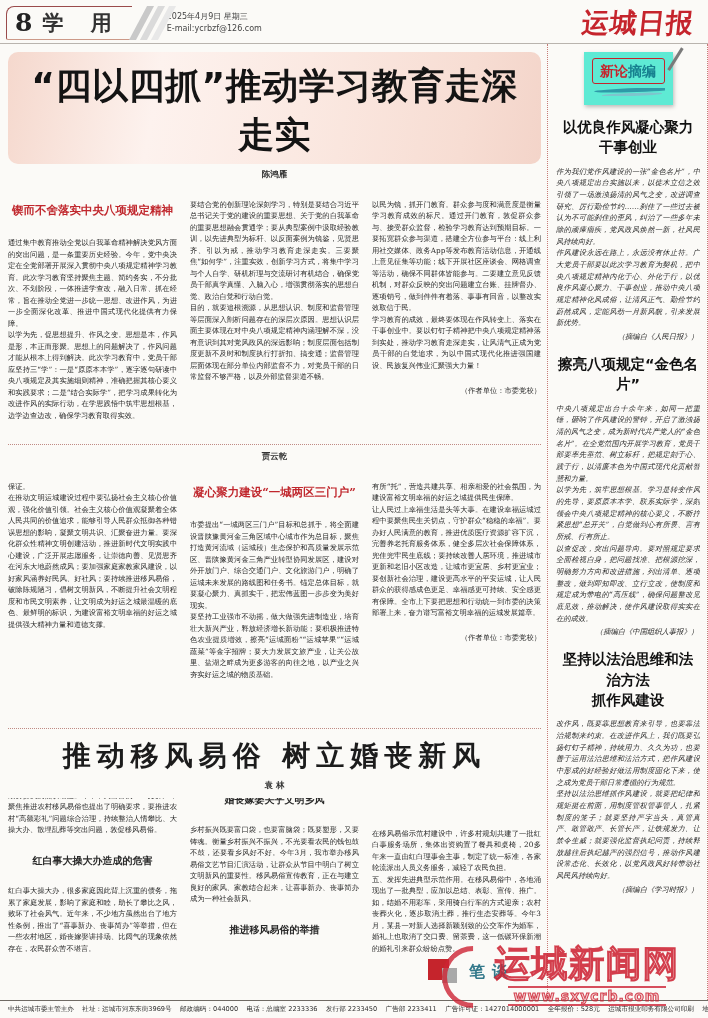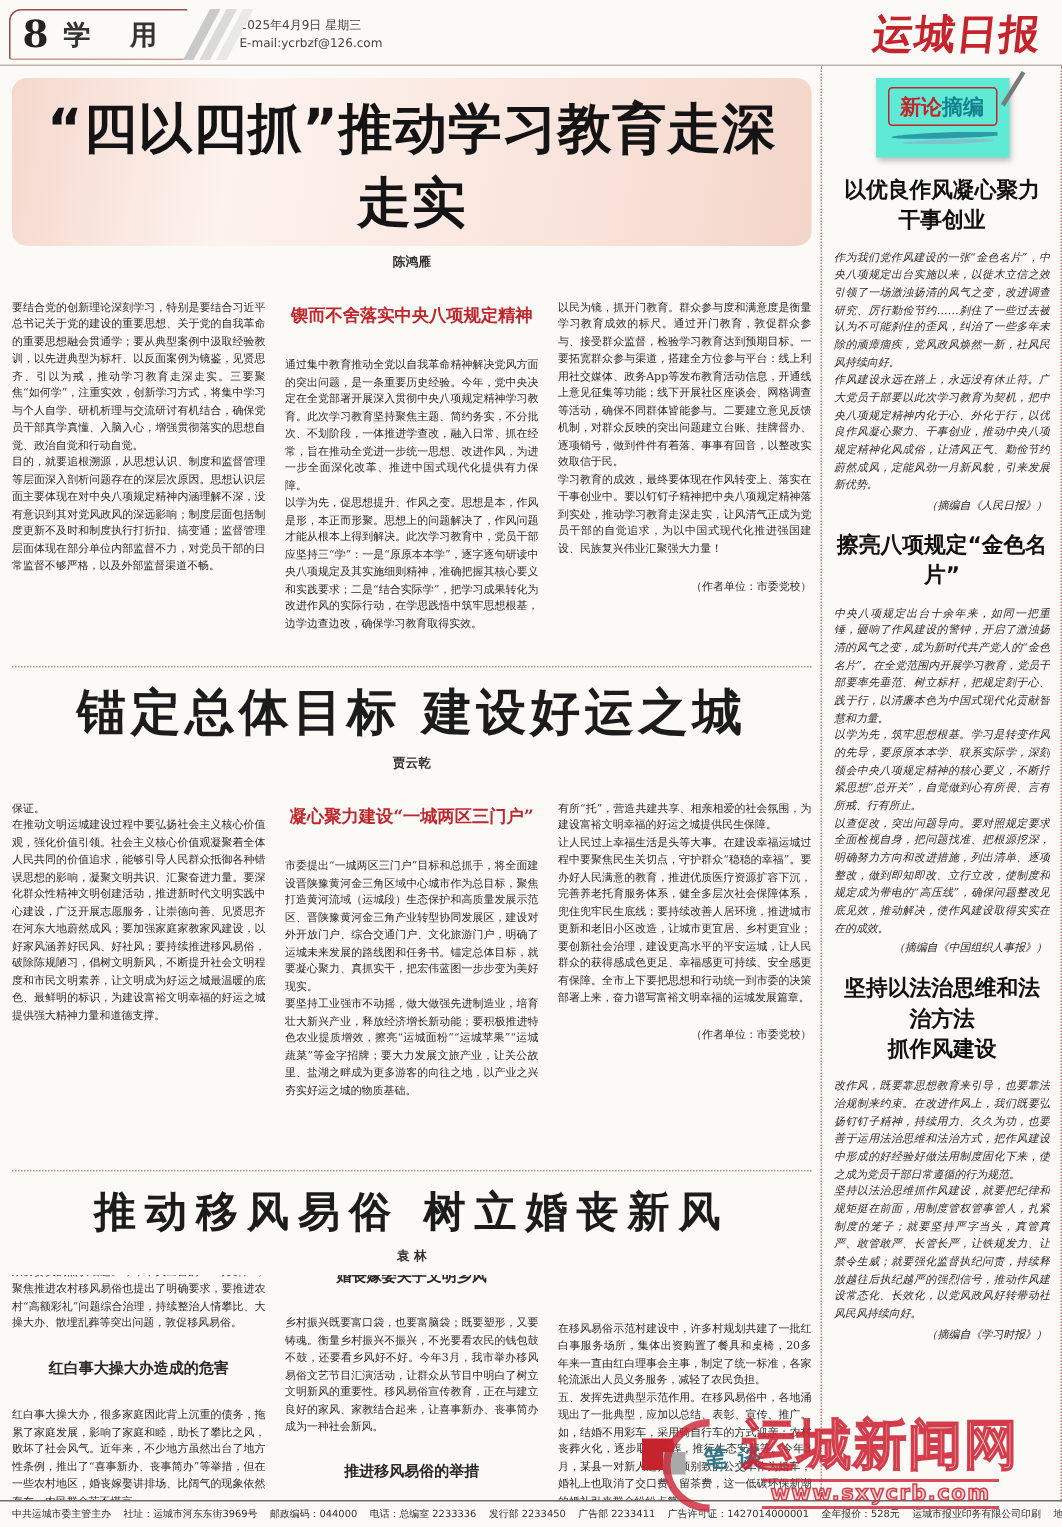--- a/index.html
+++ b/index.html
@@ -13,21 +13,21 @@
   .header {
     height:44px; display:flex; align-items:center; padding:4px 10px 2px 6px;
     border-bottom:1px solid #b9b4ae;
   }
   .pagebox {
     display:flex; align-items:center; gap:10px; padding:2px 10px 2px 8px;
     border:1px solid #9a4b4b; border-right:none; border-radius:8px 0 0 2px;
     border-bottom-color:#c98; height:34px;
   }
   .pagenum { font-family:"DejaVu Serif", serif; font-size:25px; font-weight:bold; color:#222; }
-  .section { font-size:18px; font-weight:bold; letter-spacing:10px; color:#333; }
+  .section { font-size:21px; font-weight:bold; letter-spacing:10px; color:#333; }
   .stripes { display:flex; gap:4px; margin-left:6px; height:34px; align-items:center; }
   .stripe { width:7px; height:34px; background:#c9c9c9; transform:skewX(-28deg); }
   .stripe:nth-child(2){ background:#dadada; } .stripe:nth-child(3){ background:#e8e8e8; }
   .dateblock { font-size:8px; color:#444; line-height:1.5; }
   .masthead {
     margin-left:auto; font-family:"DejaVu Serif", serif; font-size:27px; font-weight:900;
     color:#c5242c; transform:skewX(-6deg); letter-spacing:1px; padding-right:4px;
   }
   
   .content { display:flex; height:956px; }
@@ -145,44 +145,43 @@
 
     <div class="main">
 
       <div class="a1">
         <div class="a1-banner">
           <div class="headline1">“四以四抓”推动学习教育走深走实</div>
         </div>
         <div class="author">陈鸿雁</div>
         <div class="cols">
           <div class="col">
-            <div>要结合党的创新理论深刻学习，特别是要结合习近平总书记关于党的建设的重要思想、关于党的自我革命的重要思想融会贯通学；要从典型案例中汲取经验教训，以先进典型为标杆、以反面案例为镜鉴，见贤思齐、引以为戒，推动学习教育走深走实。三要聚焦“如何学”，注重实效，创新学习方式，将集中学习与个人自学、研机析理与交流研讨有机结合，确保党员干部真学真懂、入脑入心，增强贯彻落实的思想自觉、政治自觉和行动自觉。
-目的，就要追根溯源，从思想认识、制度和监督管理等层面深入剖析问题存在的深层次原因。思想认识层面主要体现在对中央八项规定精神内涵理解不深，没有意识到其对党风政风的深远影响；制度层面包括制度更新不及时和制度执行打折扣、搞变通；监督管理层面体现在部分单位内部监督不力，对党员干部的日常监督不够严格，以及外部监督渠道不畅。</div>
-          </div>
-          <div class="col">
             <div class="kicker">
 
               <span>锲而不舍落实中央八项规定精神</span>
 
             </div>
             <div>通过集中教育推动全党以自我革命精神解决党风方面的突出问题，是一条重要历史经验。今年，党中央决定在全党部署开展深入贯彻中央八项规定精神学习教育。此次学习教育坚持聚焦主题、简约务实，不分批次、不划阶段，一体推进学查改，融入日常、抓在经常，旨在推动全党进一步统一思想、改进作风，为进一步全面深化改革、推进中国式现代化提供有力保障。
 以学为先，促思想提升、作风之变。思想是本，作风是形，本正而形聚。思想上的问题解决了，作风问题才能从根本上得到解决。此次学习教育中，党员干部应坚持三“学”：一是“原原本本学”，逐字逐句研读中央八项规定及其实施细则精神，准确把握其核心要义和实践要求；二是“结合实际学”，把学习成果转化为改进作风的实际行动，在学思践悟中筑牢思想根基，边学边查边改，确保学习教育取得实效。</div>
           </div>
           <div class="col">
+            <div>要结合党的创新理论深刻学习，特别是要结合习近平总书记关于党的建设的重要思想、关于党的自我革命的重要思想融会贯通学；要从典型案例中汲取经验教训，以先进典型为标杆、以反面案例为镜鉴，见贤思齐、引以为戒，推动学习教育走深走实。三要聚焦“如何学”，注重实效，创新学习方式，将集中学习与个人自学、研机析理与交流研讨有机结合，确保党员干部真学真懂、入脑入心，增强贯彻落实的思想自觉、政治自觉和行动自觉。
+目的，就要追根溯源，从思想认识、制度和监督管理等层面深入剖析问题存在的深层次原因。思想认识层面主要体现在对中央八项规定精神内涵理解不深，没有意识到其对党风政风的深远影响；制度层面包括制度更新不及时和制度执行打折扣、搞变通；监督管理层面体现在部分单位内部监督不力，对党员干部的日常监督不够严格，以及外部监督渠道不畅。</div>
+          </div>
+          <div class="col">
             <div>以民为镜，抓开门教育。群众参与度和满意度是衡量学习教育成效的标尺。通过开门教育，敦促群众参与、接受群众监督，检验学习教育达到预期目标。一要拓宽群众参与渠道，搭建全方位参与平台：线上利用社交媒体、政务App等发布教育活动信息，开通线上意见征集等功能；线下开展社区座谈会、网格调查等活动，确保不同群体皆能参与。二要建立意见反馈机制，对群众反映的突出问题建立台账、挂牌督办、逐项销号，做到件件有着落、事事有回音，以整改实效取信于民。
 学习教育的成效，最终要体现在作风转变上、落实在干事创业中。要以钉钉子精神把中央八项规定精神落到实处，推动学习教育走深走实，让风清气正成为党员干部的自觉追求，为以中国式现代化推进强国建设、民族复兴伟业汇聚强大力量！</div>
             <div class="unit">（作者单位：市委党校）</div>
           </div>
         </div>
       </div>
 
       <div class="sep"></div>
 
       <div class="a2">
-        <div class="headline2">锚定总体目标  建设好运之城</div>
         <div class="author">贾云乾</div>
         <div class="cols">
           <div class="col">
             <div>保证。
 在推动文明运城建设过程中要弘扬社会主义核心价值观，强化价值引领。社会主义核心价值观凝聚着全体人民共同的价值追求，能够引导人民群众抵御各种错误思想的影响，凝聚文明共识、汇聚奋进力量。要深化群众性精神文明创建活动，推进新时代文明实践中心建设，广泛开展志愿服务，让崇德向善、见贤思齐在河东大地蔚然成风；要加强家庭家教家风建设，以好家风涵养好民风、好社风；要持续推进移风易俗，破除陈规陋习，倡树文明新风，不断提升社会文明程度和市民文明素养，让文明成为好运之城最温暖的底色、最鲜明的标识，为建设富裕文明幸福的好运之城提供强大精神力量和道德支撑。</div>
           </div>
           <div class="col">
             <div class="kicker">
 
               <span>凝心聚力建设“一城两区三门户”</span>

